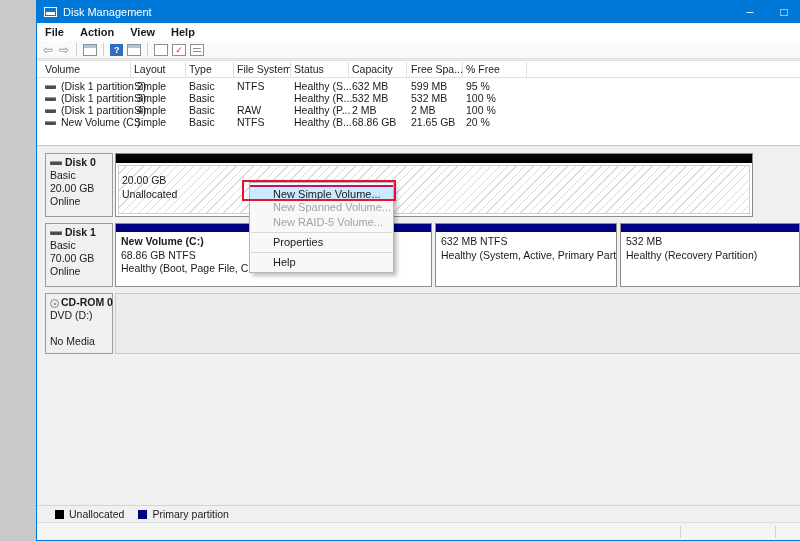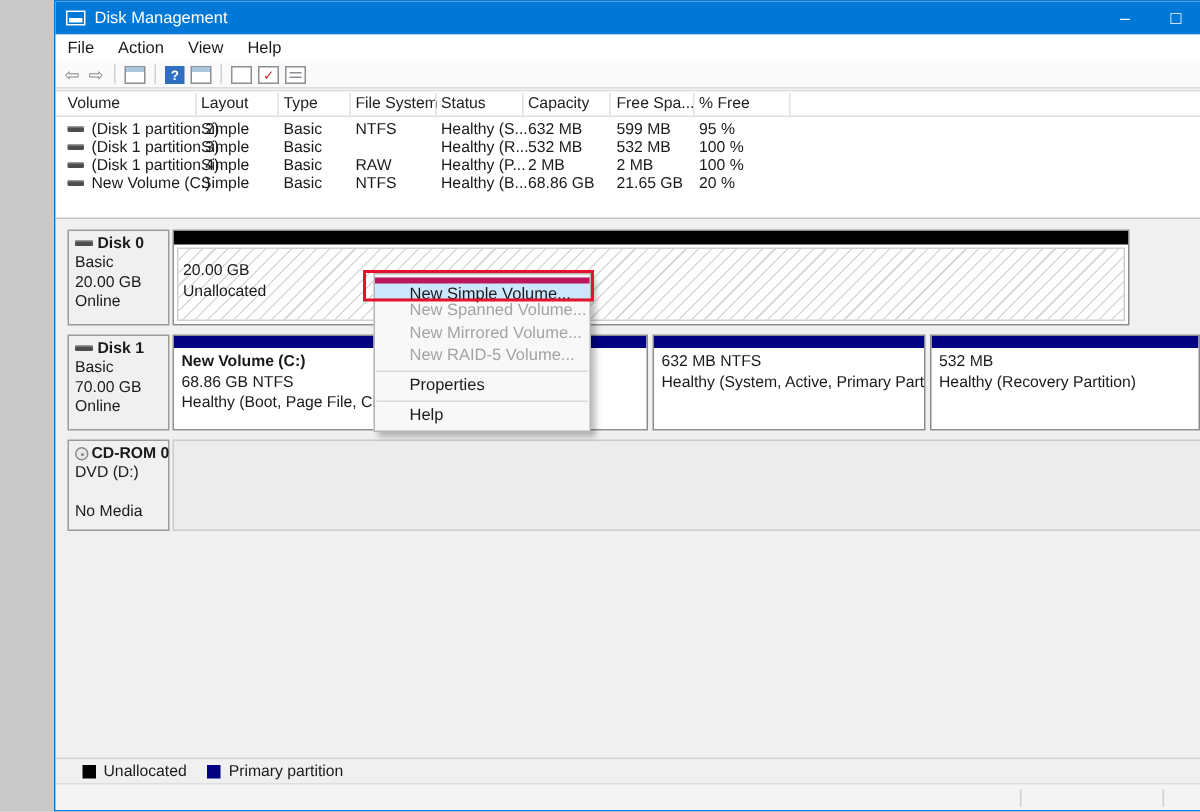--- a/index.html
+++ b/index.html
@@ -14,21 +14,21 @@
   .title-icon { width:13px; height:10px; border:1px solid #fff; margin:0 6px 0 7px; position:relative; background:transparent; }
   .title-icon::after { content:''; position:absolute; left:1px; right:1px; bottom:1px; height:3px; background:#fff; }
   .title-text { font-size:11px; }
   .win-controls { position:absolute; right:0; top:0; height:22px; display:flex; }
   .win-btn { width:34px; height:22px; display:flex; align-items:center; justify-content:center;
              color:#fff; font-size:12px; }
 
   
   .menubar { position:absolute; left:0; top:22px; width:100%; height:18px; background:#fff;
              display:flex; align-items:center; font-size:11px; }
-  .menu-item { padding:0 8px; height:18px; line-height:18px; }
+  .menu-item { padding:0 8px; height:18px; line-height:18px;font-weight:bold; }
 
   
   .toolbar { position:absolute; left:0; top:40px; width:100%; height:18px; background:#fafafa;
              border-bottom:1px solid #dcdcdc; display:flex; align-items:center; padding-left:3px; }
   .tb-arrow { font-size:12px; color:#8a8a8a; padding:0 3px; line-height:16px; }
   .tb-sep { width:1px; height:13px; background:#d0d0d0; margin:0 4px; }
   .tb-icon { width:14px; height:12px; border:1px solid #8b9097; background:#fff; position:relative; margin:0 2px; }
   .tb-icon.frame::before { content:''; position:absolute; top:0; left:0; right:0; height:3px; background:#aac7e2; }
   .tb-icon.lines::before { content:''; position:absolute; top:3px; left:2px; right:2px; height:1px;
                            background:#8b9097; box-shadow:0 3px 0 #8b9097; }
@@ -70,21 +70,21 @@
                    background:repeating-linear-gradient(-45deg,#ffffff 0px,#ffffff 5px,#dadada 5px,#dadada 6px); }
   .unalloc-text { position:absolute; left:6px; top:20px; line-height:13.5px; font-size:10.5px; }
 
   .cdrom-area { position:absolute; border:1px solid #cccccc; background:#ececec; }
 
   
   .ctx { position:absolute; left:212px; top:181px; width:145px; background:#f8f8f8;
          border:1px solid #b5b5b5; box-shadow:3px 3px 4px rgba(0,0,0,0.25); padding:2px 0; z-index:20; }
   .ctx-item { height:15px; line-height:15px; padding-left:23px; font-size:11px; color:#1a1a1a; white-space:nowrap; }
   .ctx-item.disabled { color:#a3a3a3; }
-  .ctx-item.highlighted { background:#cce8ff; border-top:4px solid #be185d; border-bottom:1px solid #84c3ef; }
+  .ctx-item.highlighted { background:#cce8ff; border-top:2px solid #be185d; border-bottom:1px solid #84c3ef; }
   .ctx-sep { border-top:1px solid #d9d9d9; margin:2px 1px; }
   .annotation-box { position:absolute; left:205px; top:179px; width:154px; height:21px;
                     border:2px solid #e8112d; z-index:21; }
 
   
   .legend-bar { position:absolute; left:0; top:504px; width:100%; height:17px; background:#f0f0f0;
                 border-top:1px solid #d4d4d4; display:flex; align-items:center; padding-left:18px; }
   .legend-swatch { width:9px; height:9px; margin-right:5px; }
   .legend-label { font-size:10.5px; margin-right:14px; }
   .status-bar { position:absolute; left:0; top:521px; width:100%; height:18px; background:#f4f4f4;
@@ -247,21 +247,20 @@
       <div>DVD (D:)</div>
       <div>&nbsp;</div>
       <div>No Media</div>
     </div>
     <div class="cdrom-area" style="left:78px; top:146px; width:715px; height:61px;"></div>
   </div>
 
   <div class="ctx">
     <div class="ctx-item highlighted">New Simple Volume...</div>
     <div class="ctx-item disabled">New Spanned Volume...</div>
-    <div class="ctx-item disabled">New Mirrored Volume...</div>
     <div class="ctx-item disabled">New RAID-5 Volume...</div>
     <div class="ctx-sep"></div>
     <div class="ctx-item">Properties</div>
     <div class="ctx-sep"></div>
     <div class="ctx-item">Help</div>
   </div>
   <div class="annotation-box"></div>
 
   <div class="legend-bar">
     <span class="legend-swatch" style="background:#000000;"></span>

